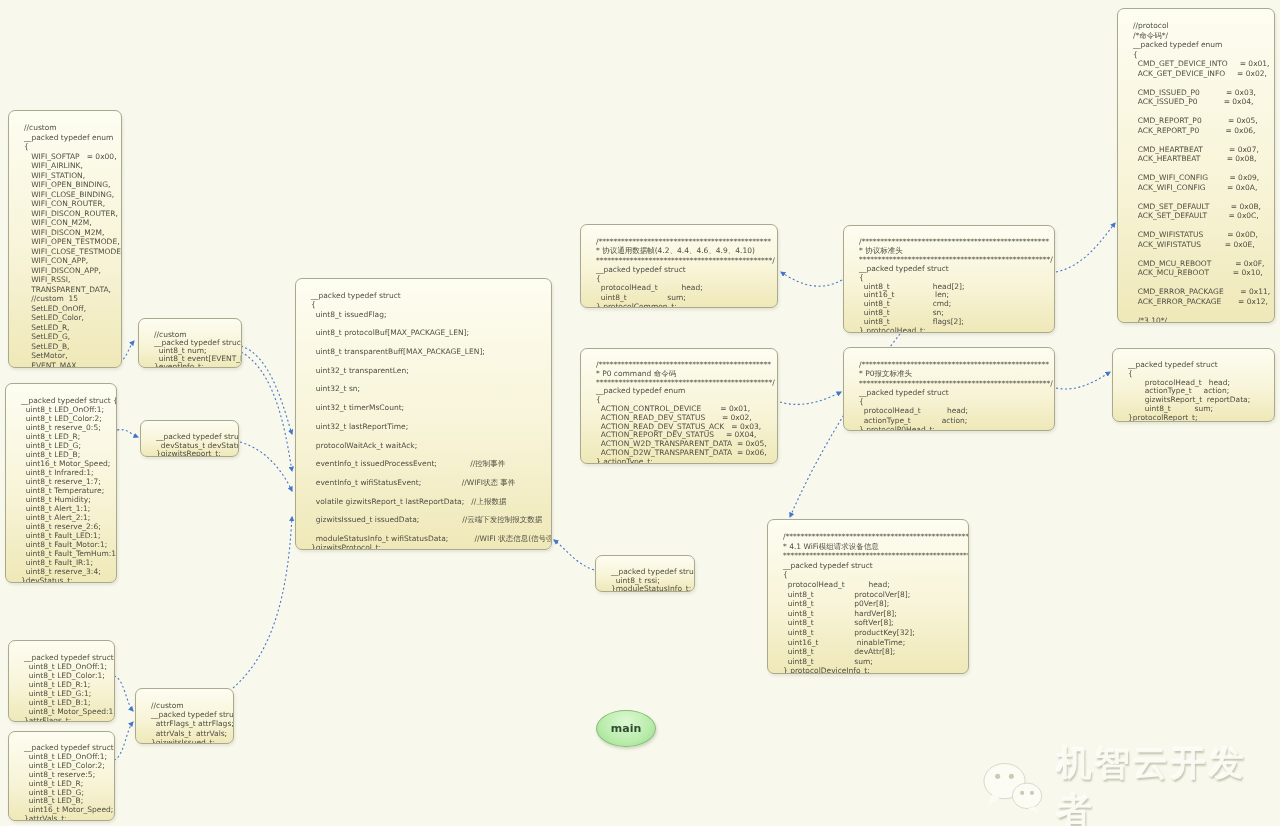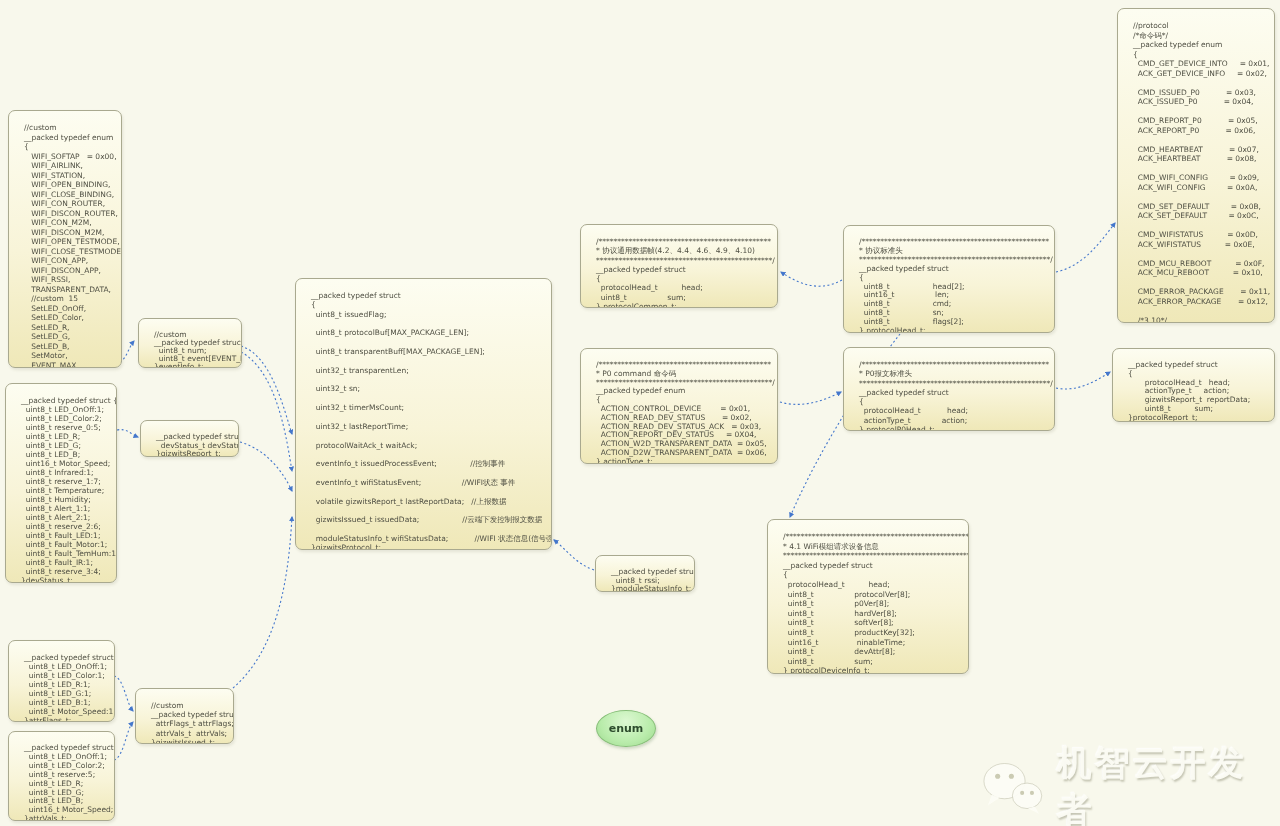--- a/index.html
+++ b/index.html
@@ -300,21 +300,21 @@
 
   CMD_ERROR_PACKAGE       = 0x11,
   ACK_ERROR_PACKAGE       = 0x12,
 
   /*3.10*/
 } PROTOCOL_CMDTYPE;</pre>
       </div>
     </div>
 
   <div id="main-node" style="left: 596px; top: 710px; width: 58px; height: 35px;">
-    <span>enum</span>
+    <span>main</span>
   </div>
 
   <div id="watermark">
     <svg width="62" height="54" viewBox="0 0 62 54">
       <ellipse cx="23" cy="21" rx="21" ry="18" fill="rgba(253,253,246,0.96)" stroke="rgba(160,160,135,0.4)"></ellipse>
       <path d="M10,35 L6,46 L18,38 Z" fill="rgba(253,253,246,0.96)"></path>
       <circle cx="16" cy="16" r="2.6" fill="#c9c9b0"></circle>
       <circle cx="30" cy="16" r="2.6" fill="#c9c9b0"></circle>
       <ellipse cx="46" cy="36" rx="15" ry="13" fill="rgba(253,253,246,0.96)" stroke="rgba(160,160,135,0.4)"></ellipse>
       <path d="M54,47 L58,54 L47,49 Z" fill="rgba(253,253,246,0.96)"></path>

